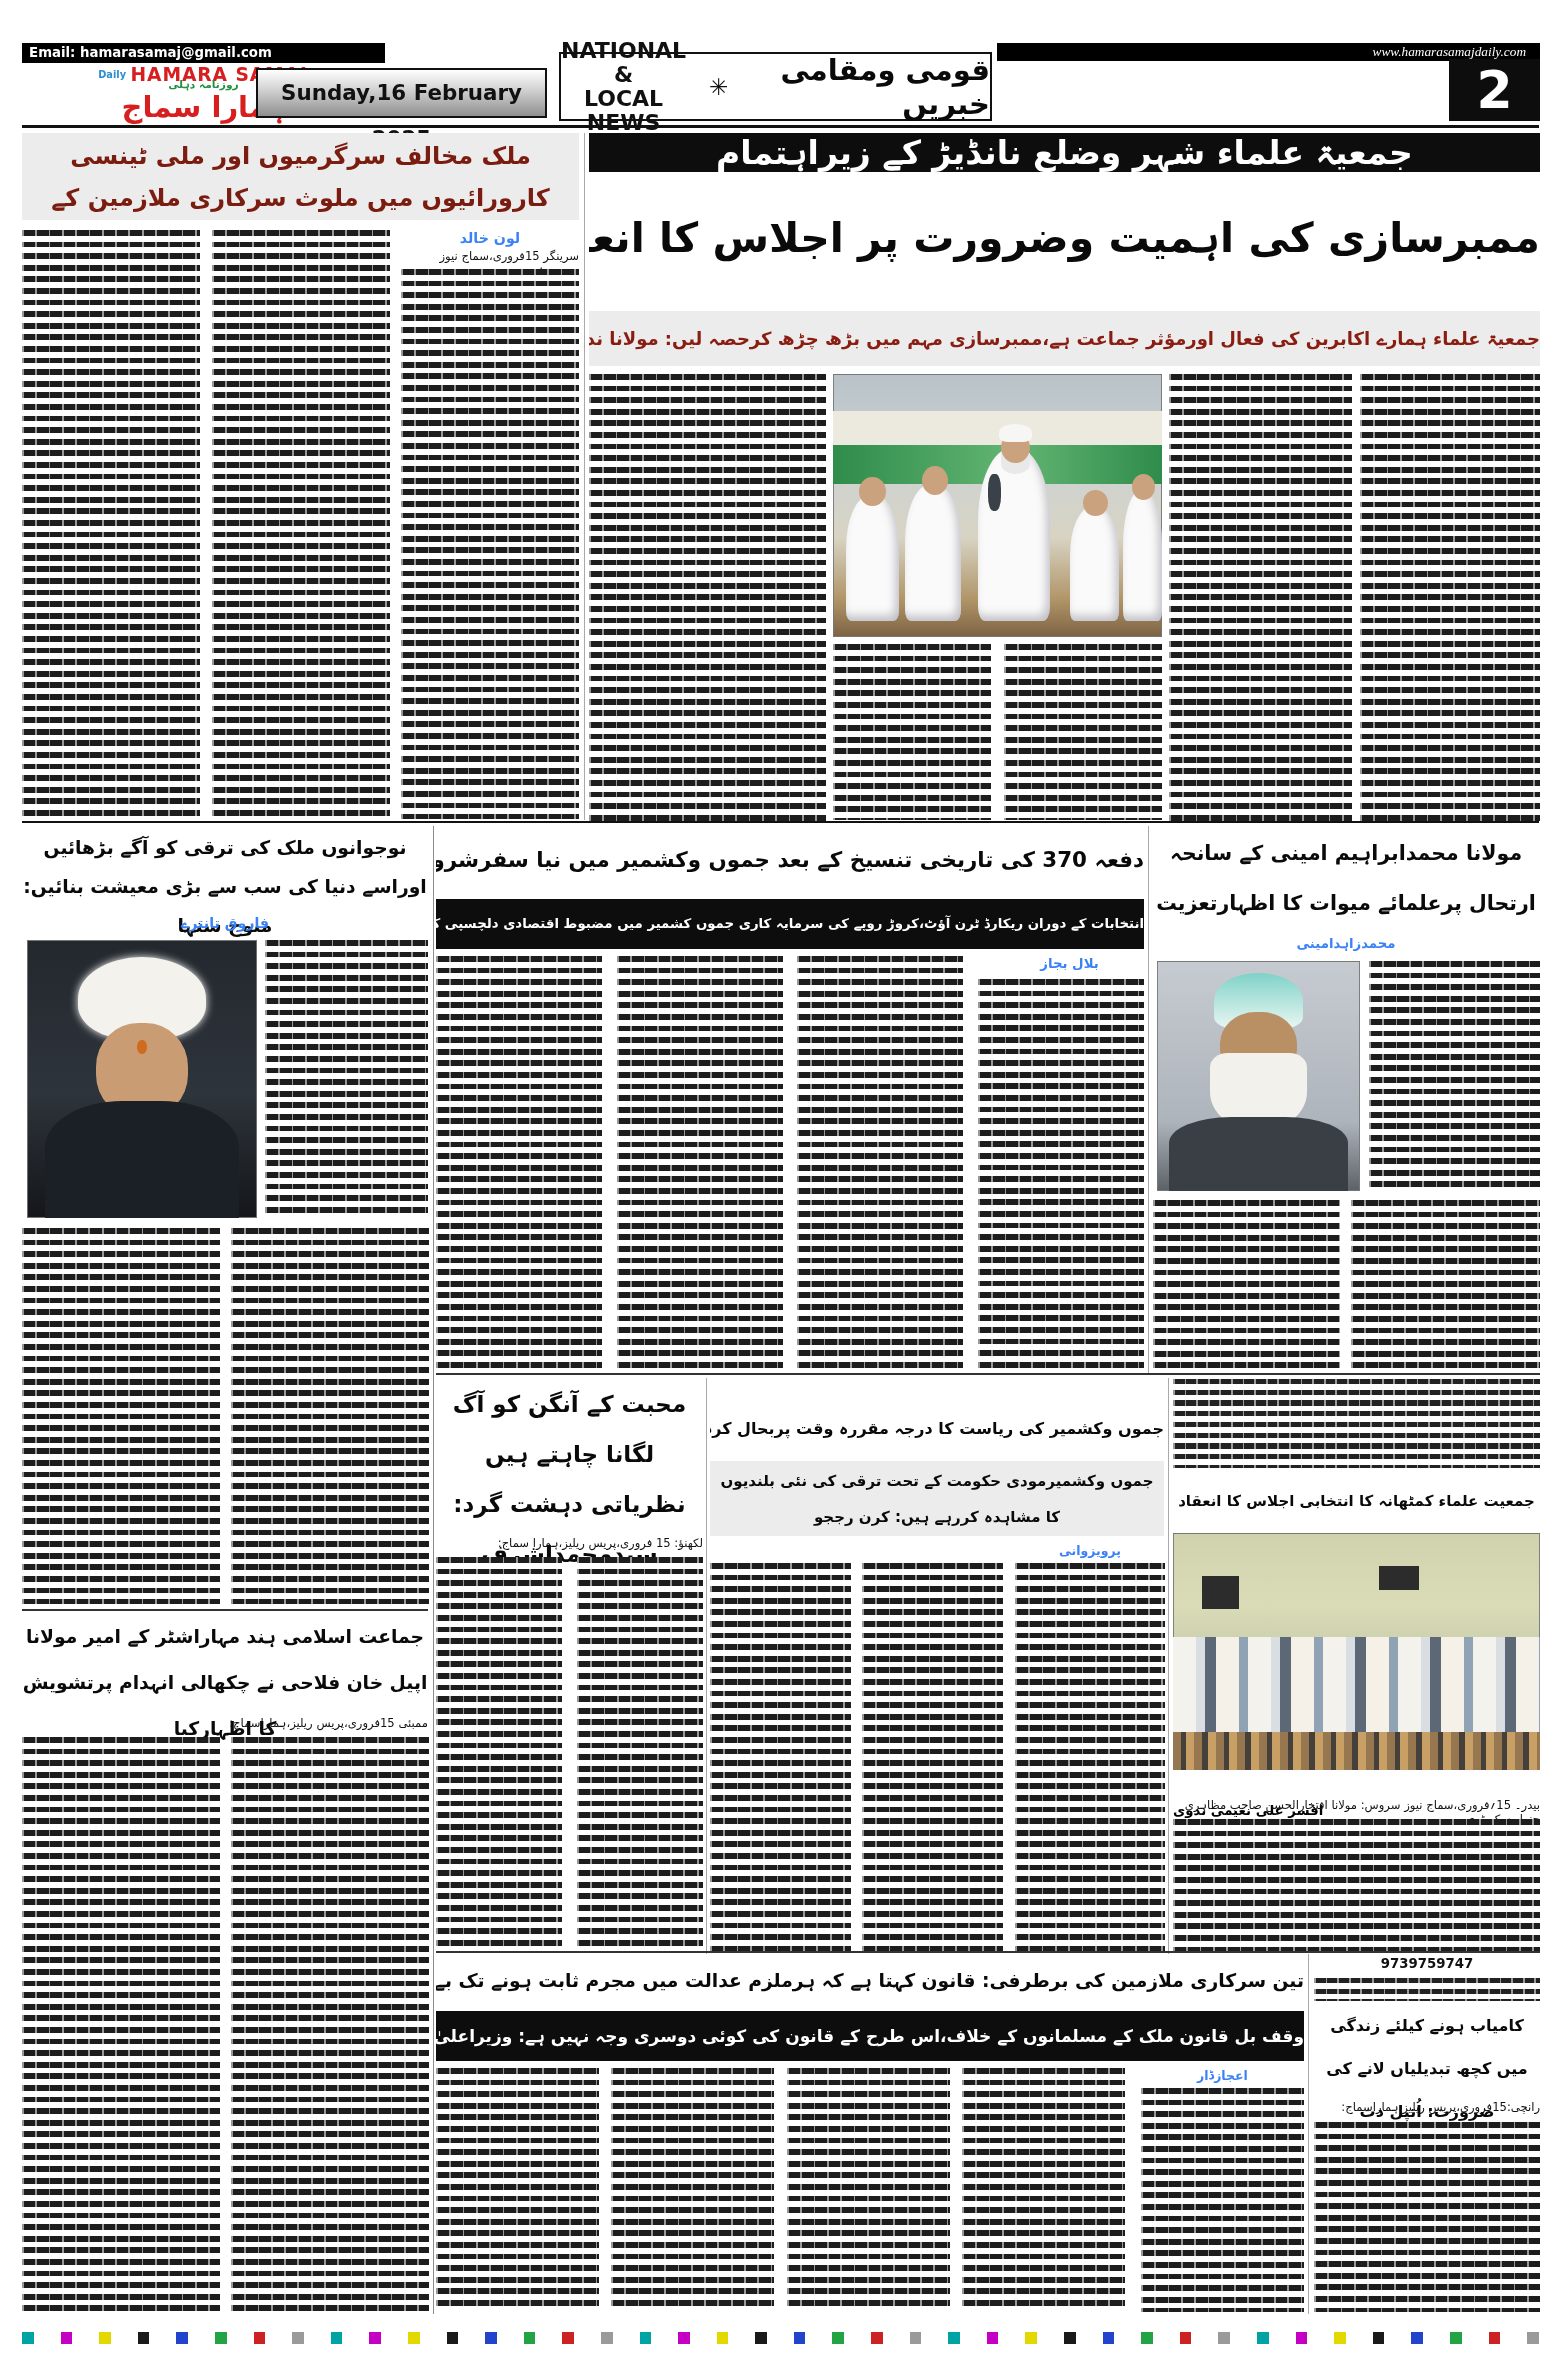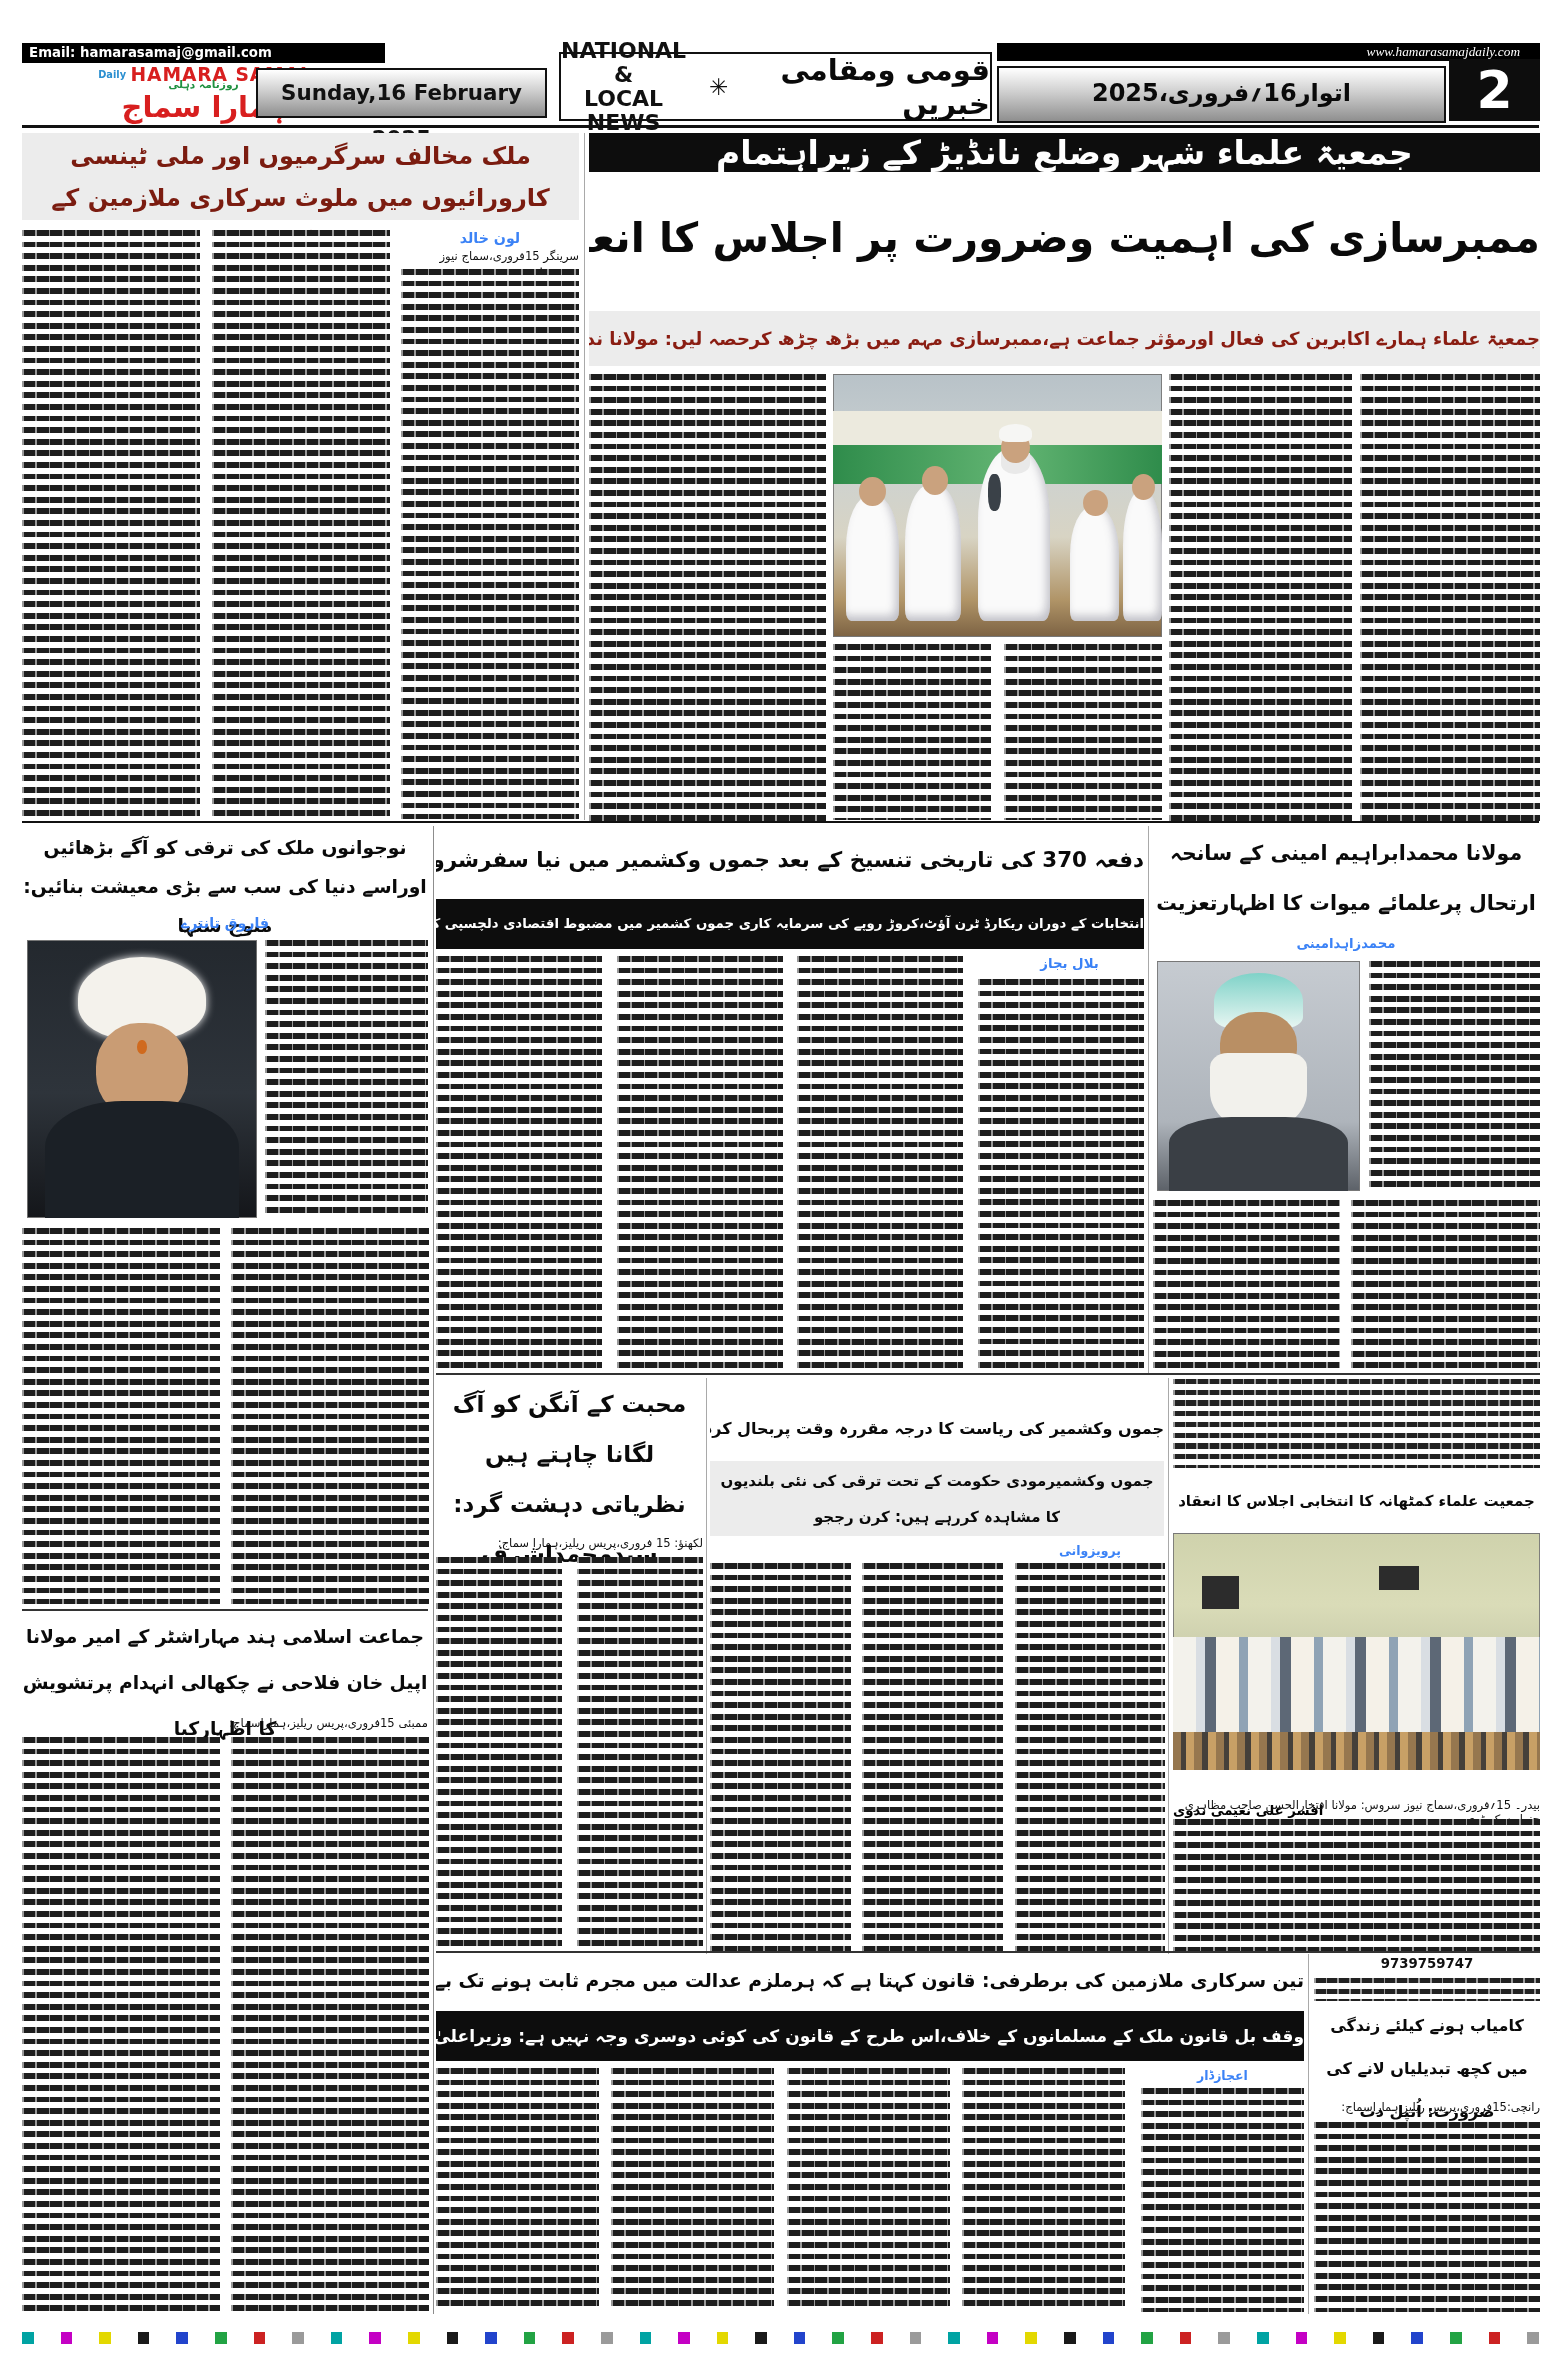--- a/index.html
+++ b/index.html
@@ -81,23 +81,22 @@
 
   <div class="abs" style="left:559px;top:52px;width:433px;height:69px;background:#fff;border:2.7px solid #111;box-sizing:border-box;display:flex;align-items:center;justify-content:center;gap:23px;">
     <div class="ltr" style="text-align:center;font-weight:900;font-size:22px;line-height:24px;color:#111;">
       <div>NATIONAL &amp;</div>
       <div>LOCAL NEWS</div>
     </div>
     <div style="font-size:23px;color:#111;">✳</div>
     <div class="rtl" style="font-weight:900;font-size:29px;color:#0a0a0a;">قومی ومقامی خبریں</div>
   </div>
 
-  <div class="abs" style="left:997px;top:43px;width:543px;height:18px;background:#000;color:#fff;font-family:'Liberation Serif','DejaVu Serif',serif;font-style:italic;font-size:13.3px;line-height:18px;text-align:right;padding-right:20px;box-sizing:border-box;">www.hamarasamajdaily.com</div>
-
-  <div class="abs gradbox center rtl" style="left:997px;top:66px;width:445px;height:53px;font-size:24px;font-weight:900;line-height:50px;color:#0a0a0a;">اتوار16؍فروری،2025</div>
+  <div class="abs" style="left:997px;top:43px;width:543px;height:18px;background:#000;color:#fff;font-family:'Liberation Serif','DejaVu Serif',serif;font-style:italic;font-size:13.3px;line-height:18px;text-align:right;padding-right:14px;box-sizing:border-box;">www.hamarasamajdaily.com</div>
+
 
   <div class="abs center" style="left:1449px;top:59px;width:91px;height:62px;background:#0d0d0d;color:#fff;font-size:52px;font-weight:900;line-height:62px;">2</div>
 
   <div class="hrule" style="left:22px;top:125px;width:1517px;height:2.7px;"></div>
 
   <div class="abs grayband rtl center maroon" style="left:22px;top:133px;width:557px;height:87px;font-size:24px;font-weight:900;line-height:42px;padding:1.8px 7.1px;box-sizing:border-box;">ملک مخالف سرگرمیوں اور ملی ٹینسی کارورائیوں میں ملوث سرکاری ملازمین کے خلاف کاروائی</div>
 
   <div class="abs sim" style="left:22px;top:230px;width:178px;height:589px;"></div>
   <div class="abs sim" style="left:212px;top:230px;width:178px;height:589px;"></div>
   <div class="abs byline" style="left:401px;top:230px;width:178px;height:18px;font-size:14.2px;">لون خالد</div>

